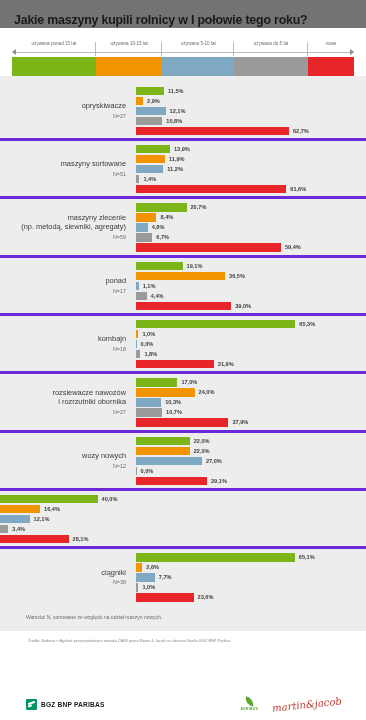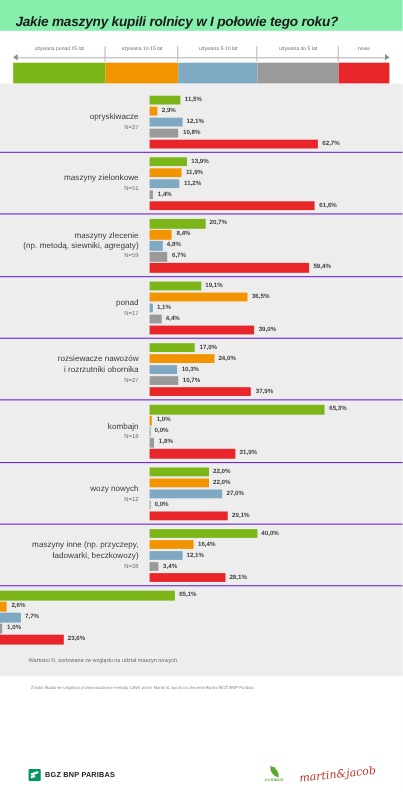--- a/index.html
+++ b/index.html
@@ -5,21 +5,21 @@
   html,body{margin:0;padding:0;}
   body{
     width:366px;height:720px;
     background:#ffffff;
     font-family:"Liberation Sans", sans-serif;
     overflow:hidden;
   }
   .page{position:relative;width:366px;height:720px;background:#fff;}
 
   
-  .header{background:#86efac;padding:14px 14px 0 14px;font-style:italic;}
+  .header{background:#737373;padding:14px 14px 0 14px;}
   .title{
     font-size:12.4px;font-weight:bold;color:#1a1a1a;
     letter-spacing:-0.2px;line-height:1.1;
   }
 
   
   .legend-wrap{margin:13px 12px 0 12px;position:relative;}
   .legend-labels{display:flex;position:relative;}
   .legend-seg{
     flex:0 0 auto;text-align:center;
@@ -41,21 +41,21 @@
   }
   .legend-axis .arrow.left{left:0;border-right:4px solid #8d8d8d;}
   .legend-axis .arrow.right{right:0;border-left:4px solid #8d8d8d;}
   .legend-bar{display:flex;height:19px;margin-top:1px;}
   .legend-bar div{height:100%;}
 
   
   .chart{background:#ededed;margin:0;padding:7px 0 0 0;position:relative;}
   .group{
     position:relative;display:flex;align-items:flex-start;
-    border-bottom:1px solid #6d28d9;
+    border-bottom:3px solid #6d28d9;
     padding:3px 0 3px 0;
   }
   .group:last-of-type{border-bottom:none;}
   .cat{
     width:136px;flex:0 0 136px;text-align:right;
     padding-right:10px;box-sizing:border-box;
     font-size:7.4px;color:#3a3a3a;line-height:1.3;
     align-self:center;
   }
   .cat .n{display:block;font-size:5.4px;color:#6e6e6e;margin-top:2px;}
@@ -158,21 +158,21 @@
             <div class="bar" style="width: 26.352px; background: rgb(154, 154, 154);"></div>
             <div class="val">10,8%</div>
           </div>
           <div class="row">
             <div class="bar" style="width: 152.988px; background: rgb(232, 38, 42);"></div>
             <div class="val">62,7%</div>
           </div>
         </div>
       </div>
       <div class="group">
-        <div class="cat"><span>maszyny zielonkowe</span><span class="n">N=51</span></div>
+        <div class="cat"><span>maszyny sortowane</span><span class="n">N=51</span></div>
         <div class="bars">
           <div class="row">
             <div class="bar" style="width: 33.916px; background: rgb(124, 181, 24);"></div>
             <div class="val">13,9%</div>
           </div>
           <div class="row">
             <div class="bar" style="width: 29.036px; background: rgb(242, 148, 0);"></div>
             <div class="val">11,9%</div>
           </div>
           <div class="row">
@@ -233,20 +233,45 @@
             <div class="bar" style="width: 10.736px; background: rgb(154, 154, 154);"></div>
             <div class="val">4,4%</div>
           </div>
           <div class="row">
             <div class="bar" style="width: 95.16px; background: rgb(232, 38, 42);"></div>
             <div class="val">39,0%</div>
           </div>
         </div>
       </div>
       <div class="group">
+        <div class="cat"><span>kombajn</span><span class="n">N=18</span></div>
+        <div class="bars">
+          <div class="row">
+            <div class="bar" style="width: 159.332px; background: rgb(124, 181, 24);"></div>
+            <div class="val">65,3%</div>
+          </div>
+          <div class="row">
+            <div class="bar" style="width: 2.44px; background: rgb(242, 148, 0);"></div>
+            <div class="val">1,0%</div>
+          </div>
+          <div class="row">
+            <div class="bar" style="width: 0px; background: rgb(127, 168, 194);"></div>
+            <div class="val">0,0%</div>
+          </div>
+          <div class="row">
+            <div class="bar" style="width: 4.392px; background: rgb(154, 154, 154);"></div>
+            <div class="val">1,8%</div>
+          </div>
+          <div class="row">
+            <div class="bar" style="width: 77.836px; background: rgb(232, 38, 42);"></div>
+            <div class="val">31,9%</div>
+          </div>
+        </div>
+      </div>
+      <div class="group">
         <div class="cat"><span>rozsiewacze nawozów</span><br><span>i rozrzutniki obornika</span><span class="n">N=27</span></div>
         <div class="bars">
           <div class="row">
             <div class="bar" style="width: 41.48px; background: rgb(124, 181, 24);"></div>
             <div class="val">17,0%</div>
           </div>
           <div class="row">
             <div class="bar" style="width: 58.56px; background: rgb(242, 148, 0);"></div>
             <div class="val">24,0%</div>
           </div>
@@ -258,45 +283,20 @@
             <div class="bar" style="width: 26.108px; background: rgb(154, 154, 154);"></div>
             <div class="val">10,7%</div>
           </div>
           <div class="row">
             <div class="bar" style="width: 92.476px; background: rgb(232, 38, 42);"></div>
             <div class="val">37,9%</div>
           </div>
         </div>
       </div>
       <div class="group">
-        <div class="cat"><span>kombajn</span><span class="n">N=18</span></div>
-        <div class="bars">
-          <div class="row">
-            <div class="bar" style="width: 159.332px; background: rgb(124, 181, 24);"></div>
-            <div class="val">65,3%</div>
-          </div>
-          <div class="row">
-            <div class="bar" style="width: 2.44px; background: rgb(242, 148, 0);"></div>
-            <div class="val">1,0%</div>
-          </div>
-          <div class="row">
-            <div class="bar" style="width: 0px; background: rgb(127, 168, 194);"></div>
-            <div class="val">0,0%</div>
-          </div>
-          <div class="row">
-            <div class="bar" style="width: 4.392px; background: rgb(154, 154, 154);"></div>
-            <div class="val">1,8%</div>
-          </div>
-          <div class="row">
-            <div class="bar" style="width: 77.836px; background: rgb(232, 38, 42);"></div>
-            <div class="val">31,9%</div>
-          </div>
-        </div>
-      </div>
-      <div class="group">
         <div class="cat"><span>wozy nowych</span><span class="n">N=12</span></div>
         <div class="bars">
           <div class="row">
             <div class="bar" style="width: 53.68px; background: rgb(124, 181, 24);"></div>
             <div class="val">22,0%</div>
           </div>
           <div class="row">
             <div class="bar" style="width: 53.68px; background: rgb(242, 148, 0);"></div>
             <div class="val">22,0%</div>
           </div>
@@ -308,21 +308,20 @@
             <div class="bar" style="width: 0px; background: rgb(154, 154, 154);"></div>
             <div class="val">0,0%</div>
           </div>
           <div class="row">
             <div class="bar" style="width: 71.004px; background: rgb(232, 38, 42);"></div>
             <div class="val">29,1%</div>
           </div>
         </div>
       </div>
       <div class="group">
-        <div class="cat"><span>maszyny inne (np. przyczepy,</span><br><span>ładowarki, beczkowozy)</span><span class="n">N=38</span></div>
         <div class="bars">
           <div class="row">
             <div class="bar" style="width: 97.6px; background: rgb(124, 181, 24);"></div>
             <div class="val">40,0%</div>
           </div>
           <div class="row">
             <div class="bar" style="width: 40.016px; background: rgb(242, 148, 0);"></div>
             <div class="val">16,4%</div>
           </div>
           <div class="row">
@@ -333,20 +332,21 @@
             <div class="bar" style="width: 8.296px; background: rgb(154, 154, 154);"></div>
             <div class="val">3,4%</div>
           </div>
           <div class="row">
             <div class="bar" style="width: 68.564px; background: rgb(232, 38, 42);"></div>
             <div class="val">28,1%</div>
           </div>
         </div>
       </div>
       <div class="group">
+        <div class="cat"><span>ciągniki</span><span class="n">N=38</span></div>
         <div class="bars">
           <div class="row">
             <div class="bar" style="width: 158.844px; background: rgb(124, 181, 24);"></div>
             <div class="val">65,1%</div>
           </div>
           <div class="row">
             <div class="bar" style="width: 6.344px; background: rgb(242, 148, 0);"></div>
             <div class="val">2,6%</div>
           </div>
           <div class="row">

